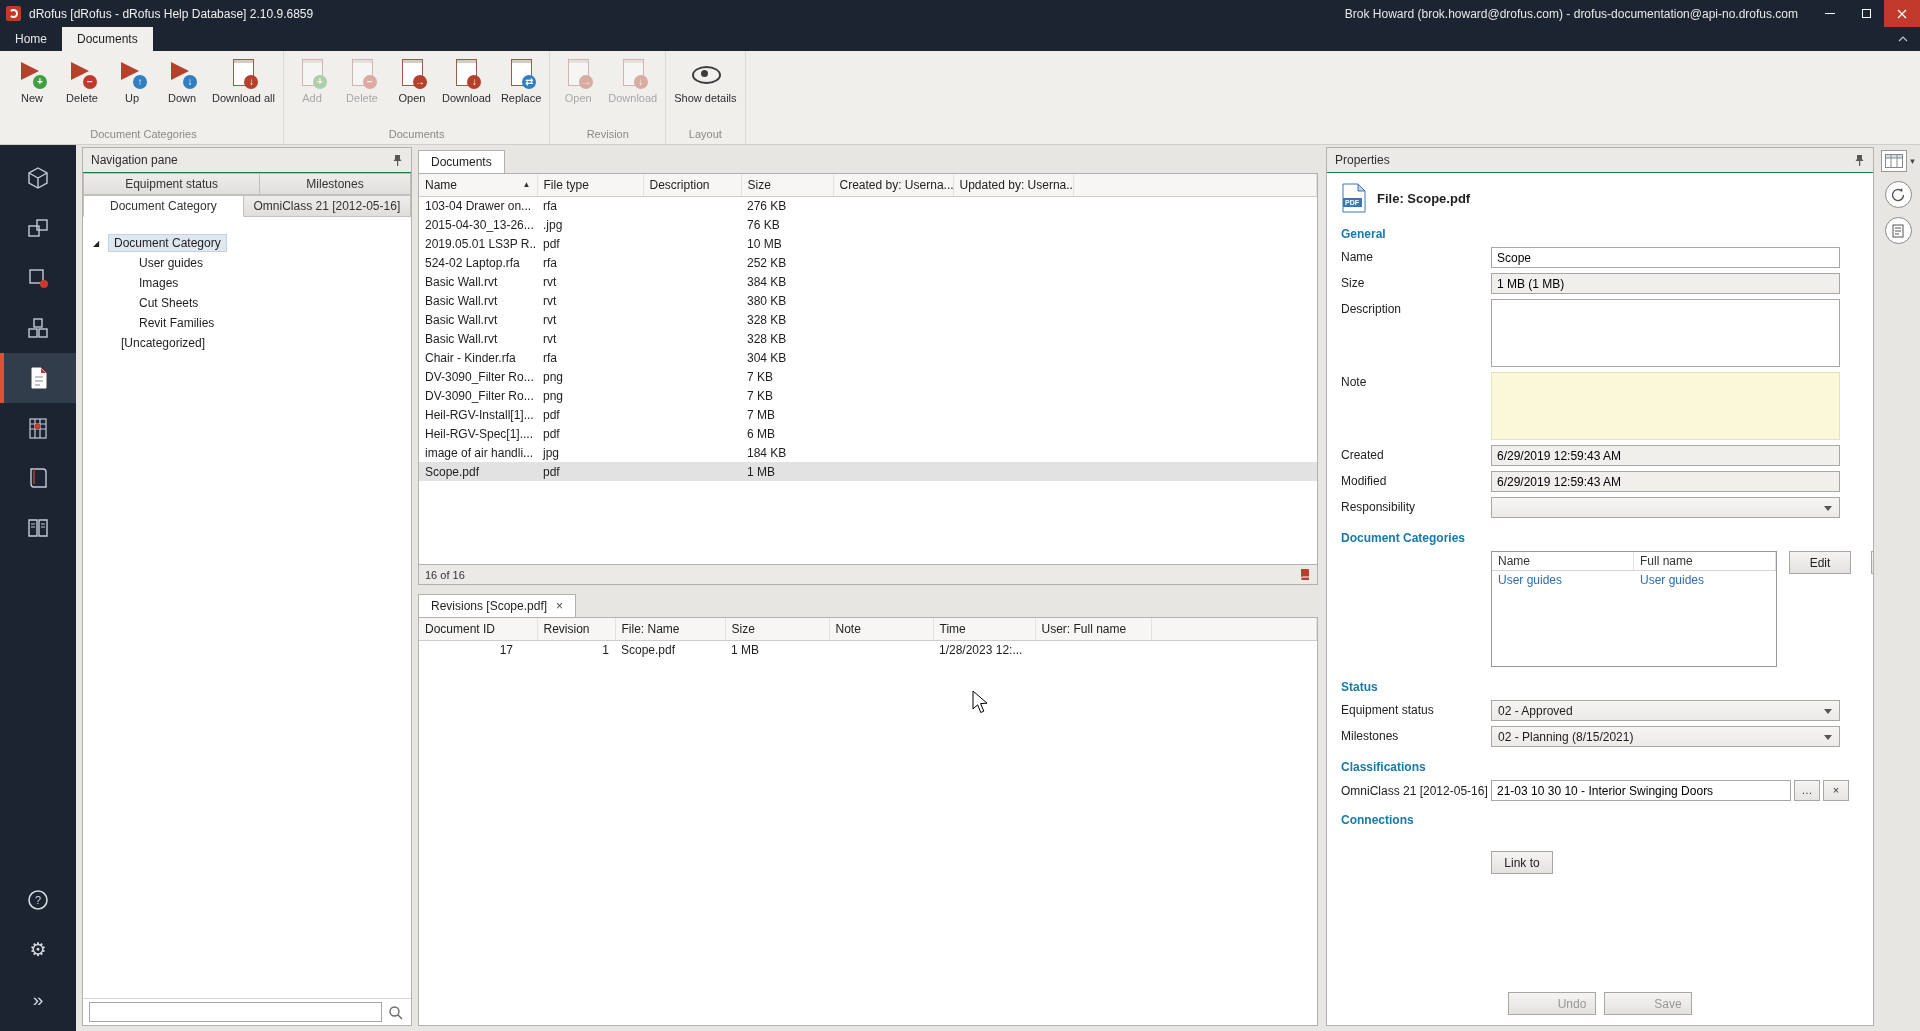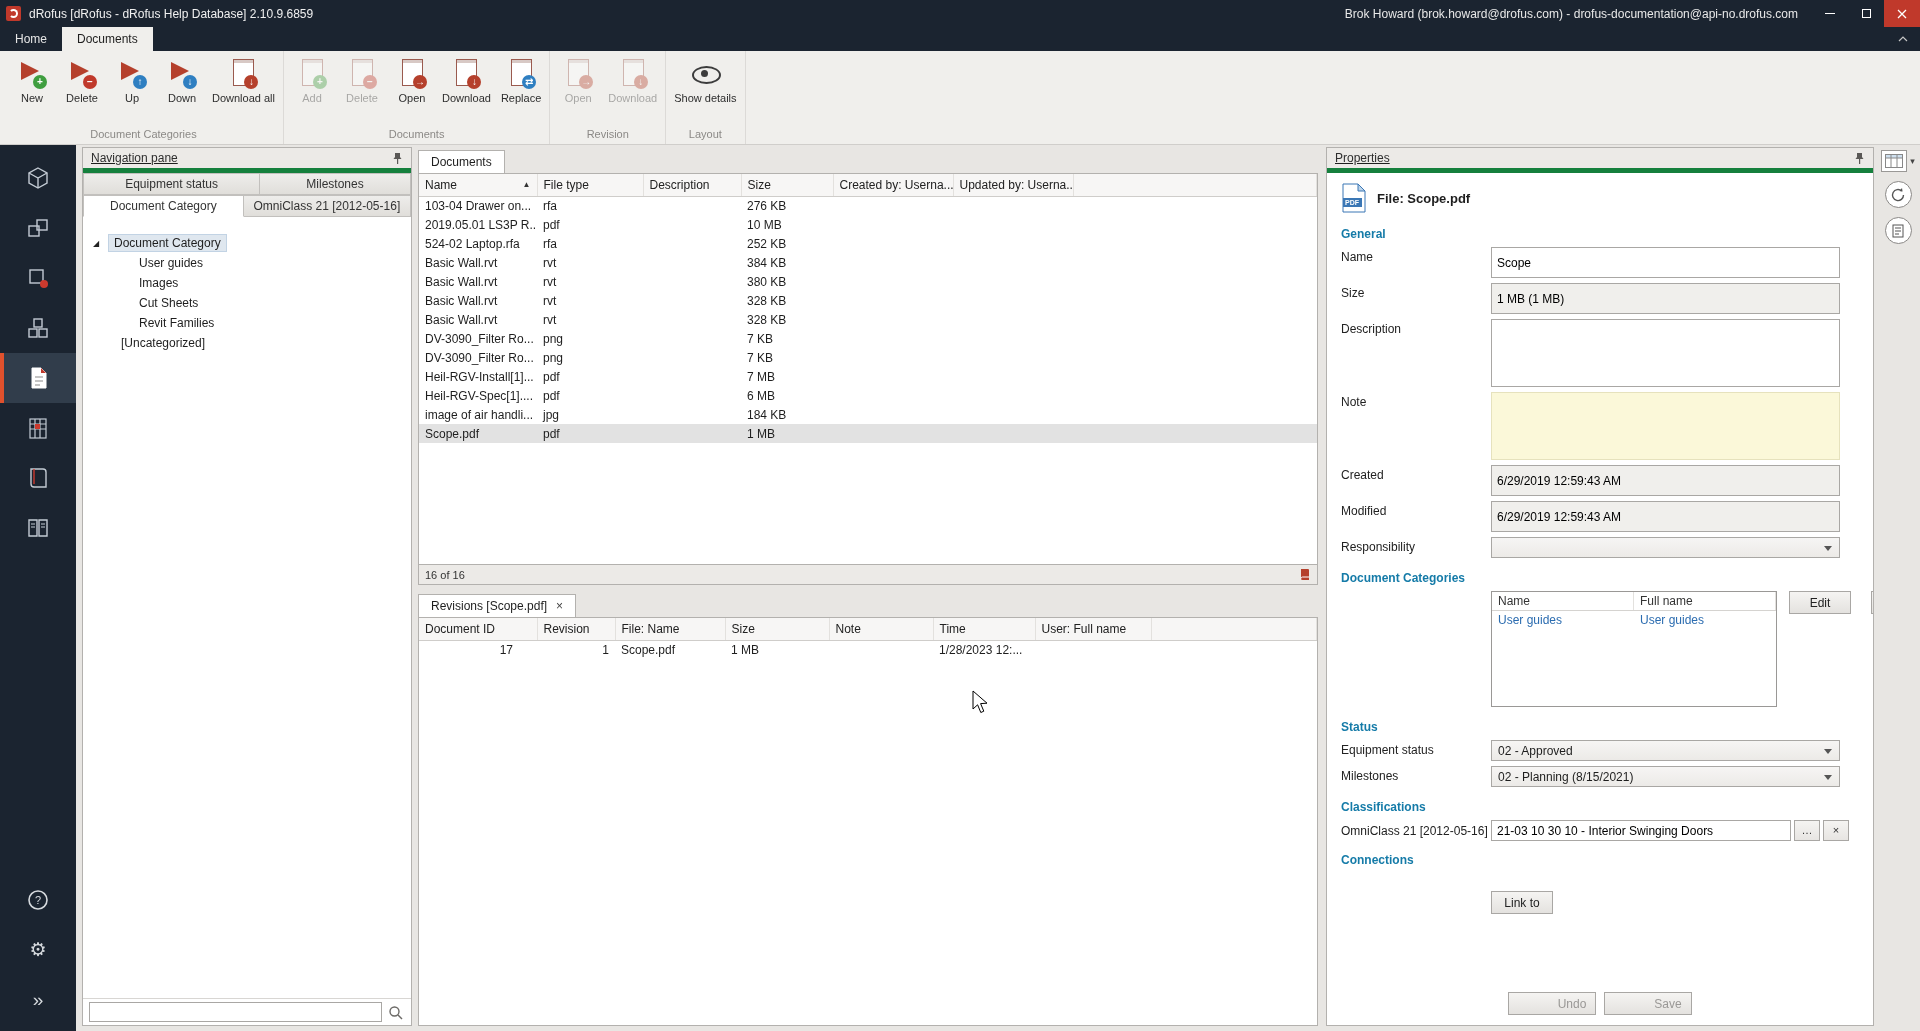--- a/index.html
+++ b/index.html
@@ -41,21 +41,21 @@
 
   
   .main { display:flex; height:886px; }
   .rail { width:76px; background:#1b2430; display:flex; flex-direction:column; align-items:center; padding-top:8px; flex:0 0 auto; }
   .rail-item { width:76px; height:50px; display:flex; align-items:center; justify-content:center; position:relative; }
   .rail-item.active { background:#313d4b; box-shadow:inset 4px 0 0 #e0512d; }
   .rail-bottom { margin-top:auto; padding-bottom:6px; display:flex; flex-direction:column; align-items:center; }
   .rail-glyph { color:#d6dade; font-size:19px; line-height:22px; }
 
   .pane { background:#fff; border:1px solid #b3b1ae; display:flex; flex-direction:column; }
-  .pane-header { height:25px; background:#eceae7; border-bottom:5px solid #15803d; display:flex; align-items:center; padding:0 8px; flex:0 0 auto;text-decoration:underline; }
+  .pane-header { height:25px; background:#eceae7; border-bottom:1px solid #15803d; display:flex; align-items:center; padding:0 8px; flex:0 0 auto; }
   .pane-header .title { flex:1; font-size:12px; color:#2e2e2e; }
 
   
   .navpane { width:330px; margin:2px 0 5px 6px; flex:0 0 auto; }
   .nav-tabs-row { display:flex; flex:0 0 auto; }
   .ntab { height:22px; background:linear-gradient(#eeedeb,#e0deda); border:1px solid #c2c0bd; border-left:none; display:flex; align-items:center; justify-content:center; font-size:12px; color:#333; overflow:hidden; white-space:nowrap; }
   .nav-tabs-row .ntab:first-child { border-left:1px solid #c2c0bd; }
   .ntab.active { background:#fff; border-bottom-color:#fff; }
   .w54{width:54%} .w46{width:46%} .w49{width:49%} .w51{width:51%}
   .tree { flex:1; padding:16px 4px 4px 10px; overflow:hidden; }
@@ -86,21 +86,21 @@
   .rev-panel { flex:1; margin-top:6px; display:flex; flex-direction:column; min-height:0; }
 
   
   .props { width:548px; margin:2px 2px 5px 8px; flex:0 0 auto; }
   .props-content { flex:1; padding:8px 14px 10px 14px; display:flex; flex-direction:column; overflow:hidden; }
   .file-head { display:flex; align-items:center; gap:10px; margin:2px 0 6px; }
   .file-title { font-size:13px; font-weight:bold; }
   .sect { color:#157ba8; font-weight:bold; margin:8px 0 6px; font-size:12px; }
   .frow { display:flex; margin-bottom:5px; align-items:flex-start; }
   .flabel { width:150px; padding-top:3px; flex:0 0 auto; color:#222; }
-  input.txt { width:349px; height:31px; border:1px solid #a9a7a4; padding:0 5px; font:inherit; background:#fff; }
+  input.txt { width:349px; height:21px; border:1px solid #a9a7a4; padding:0 5px; font:inherit; background:#fff; }
   input.ro { background:#f0efec; }
   textarea.txt { width:349px; height:68px; border:1px solid #a9a7a4; font:inherit; padding:2px 5px; resize:none; background:#fff; display:block; }
   textarea.note { background:#fbf8d9; border:1px solid #e6e2bd; }
   input.version { width:62px; text-align:right; }
   .dd { width:349px; height:21px; border:1px solid #a9a7a4; background:linear-gradient(#f6f5f4,#eceae7); display:flex; align-items:center; padding:0 22px 0 6px; position:relative; overflow:hidden; white-space:nowrap; }
   .dd::after { content:""; position:absolute; right:7px; top:8px; border-left:4px solid transparent; border-right:4px solid transparent; border-top:5px solid #555; }
   .catwrap { display:flex; align-items:flex-start; }
   .catbox { width:286px; height:116px; border:1px solid #9a9896; display:flex; flex-direction:column; background:#fff; }
   .chead { display:flex; border-bottom:1px solid #d5d3d0; flex:0 0 auto; }
   .chead div { flex:1; padding:2px 6px; border-right:1px solid #e3e1de; color:#333; }
@@ -427,20 +427,29 @@
               <tr class="row can-select">
                 <td>103-04 Drawer on...</td>
                 <td>rfa</td>
                 <td></td>
                 <td>276 KB</td>
                 <td></td>
                 <td></td>
                 <td></td>
               </tr>
 
+              <tr class="row can-select">
+                <td>2015-04-30_13-26...</td>
+                <td>.jpg</td>
+                <td></td>
+                <td>76 KB</td>
+                <td></td>
+                <td></td>
+                <td></td>
+              </tr>
 
               <tr class="row can-select">
                 <td>2019.05.01 LS3P R...</td>
                 <td>pdf</td>
                 <td></td>
                 <td>10 MB</td>
                 <td></td>
                 <td></td>
                 <td></td>
               </tr>
@@ -488,20 +497,29 @@
               <tr class="row can-select">
                 <td>Basic Wall.rvt</td>
                 <td>rvt</td>
                 <td></td>
                 <td>328 KB</td>
                 <td></td>
                 <td></td>
                 <td></td>
               </tr>
 
+              <tr class="row can-select">
+                <td>Chair - Kinder.rfa</td>
+                <td>rfa</td>
+                <td></td>
+                <td>304 KB</td>
+                <td></td>
+                <td></td>
+                <td></td>
+              </tr>
 
               <tr class="row can-select">
                 <td>DV-3090_Filter Ro...</td>
                 <td>png</td>
                 <td></td>
                 <td>7 KB</td>
                 <td></td>
                 <td></td>
                 <td></td>
               </tr>

